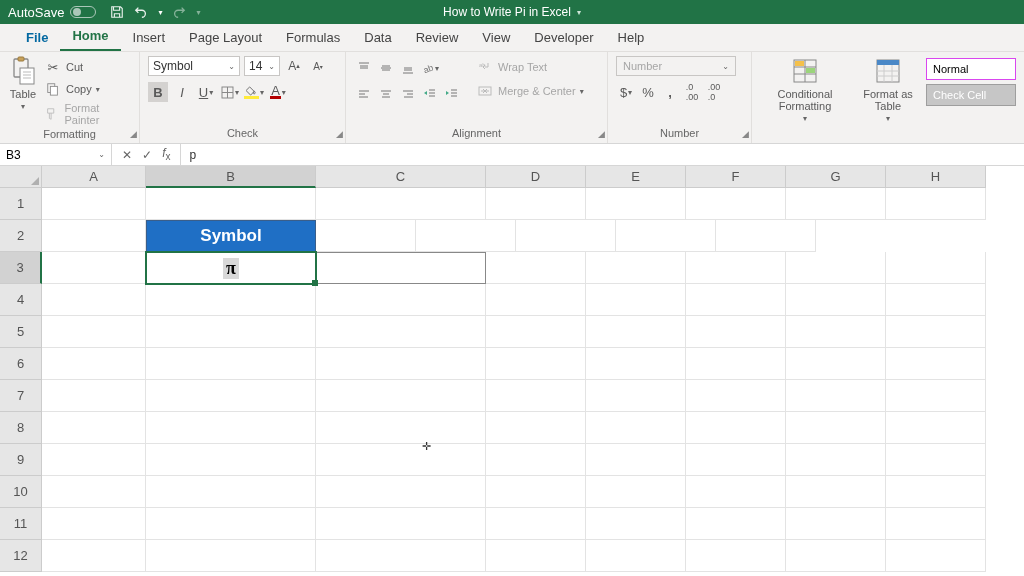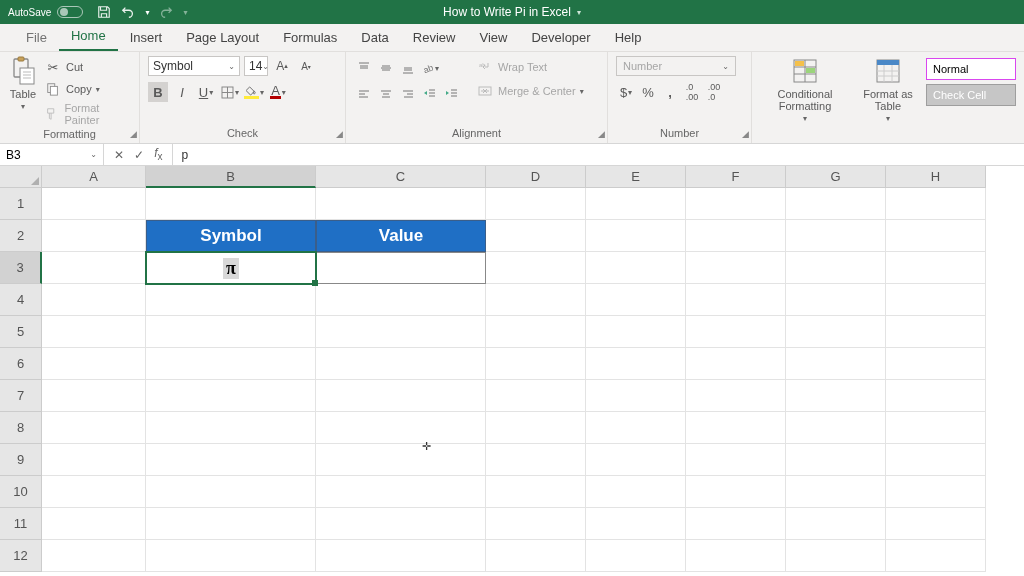--- a/index.html
+++ b/index.html
@@ -1,63 +1,63 @@
 <!DOCTYPE html>
 <html><head>
 <meta charset="utf-8">
 <style>
 * { box-sizing: border-box; margin: 0; padding: 0; font-family: "Segoe UI", Arial, sans-serif; }
 body { width: 1024px; height: 576px; background: #fff; overflow: hidden; font-size: 12px; }
 
 
 .titlebar { height: 24px; background: #217346; display: flex; align-items: center; color: #fff; position: relative; }
-.autosave { display: flex; align-items: center; gap: 6px; margin-left: 8px; font-size: 10px; }
+.autosave { display: flex; align-items: center; gap: 6px; margin-left: 8px; font-size: 13px; }
 .autosave-toggle { width: 26px; height: 12px; border: 1px solid #aac7b8; border-radius: 8px; display: flex; align-items: center; }
 .autosave-knob { width: 8px; height: 8px; background: #aac7b8; border-radius: 50%; margin-left: 2px; }
 .qat { display: flex; align-items: center; gap: 10px; margin-left: 14px; }
 .qat-btn { font-size: 13px; color: #fff; opacity: .9; }
 .titlebar-center { position: absolute; left: 50%; transform: translateX(-50%); display: flex; align-items: center; gap: 6px; font-size: 12px; }
 .searchbox { position: absolute; right: 10px; display: flex; align-items: center; background: #2f8158; height: 18px; width: 140px; padding: 0 6px; gap: 6px; color: #d8ecdf; font-size: 11px; }
 
 
 .tabs { height: 28px; background: #f3f2f1; display: flex; align-items: flex-end; padding-left: 14px; gap: 0; border-bottom: 1px solid #e1dfdd; }
 .tab { padding: 6px 12px; font-size: 13px; color: #444; cursor: default; }
-.tab.file { color: #737373; }
-.tab.active { color: #217346; border-bottom: 2px solid #217346; font-weight: 400; margin-top: 8px; }
+.tab.file { color: #0369a1; font-weight: bold; }
+.tab.active { color: #217346; border-bottom: 2px solid #217346; font-weight: 700; margin-top: 8px; }
 
 
 .ribbon { height: 92px; background: #f3f2f1; display: flex; border-bottom: 1px solid #d6d6d6; }
 .group { border-right: 1px solid #e1dfdd; padding: 4px 8px 0; display: flex; flex-direction: column; justify-content: space-between; position: relative; }
 .group-label { text-align: center; font-size: 11px; color: #666; padding: 2px 0 4px; }
 .group-content { display: flex; gap: 6px; flex: 1; align-items: flex-start; }
 .vcol { display: flex; flex-direction: column; gap: 4px; }
 .rowbtns { display: flex; gap: 4px; }
 .rowbtns2 { display: flex; gap: 2px; }
 .ribbtn { display: flex; align-items: center; gap: 4px; font-size: 11px; color: #5a5a5a; }
 .gray { color: #a6a6a6 !important; }
 .iconbox { width: 18px; height: 18px; display: inline-flex; align-items: center; justify-content: center; font-size: 13px; color: #5a5a5a; }
 .iconbox.lrg { width: 30px; height: 30px; font-size: 22px; }
 .fontsel, .sizesel { border: 1px solid #c8c6c4; background: #fff; font-size: 12px; color: #333; height: 20px; display: flex; align-items: center; padding: 0 4px; }
 .fontsel { width: 92px; justify-content: space-between; }
-.sizesel { width: 24px; justify-content: space-between; }
+.sizesel { width: 36px; justify-content: space-between; }
 .caret { font-size: 8px; color: #666; }
 .btnsq { width: 20px; height: 20px; display: inline-flex; align-items: center; justify-content: center; border: 1px solid transparent; font-size: 13px; color: #5a5a5a; }
 .btnsq.active { background: #d4d2d0; }
 .underline-a { border-bottom: 3px solid #b30000; display: inline-block; line-height: 11px; padding: 0 1px; }
 .underline-fill { border-bottom: 3px solid #ffeb3b; display: inline-block; line-height: 11px; padding: 0 2px; }
 .numsel { border: 1px solid #c8c6c4; background: #f3f2f1; width: 120px; height: 20px; display: flex; align-items: center; justify-content: space-between; padding: 0 6px; font-size: 11px; color: #a6a6a6; }
 .bigbtn { display: flex; flex-direction: column; align-items: center; font-size: 11px; color: #5a5a5a; gap: 2px; }
 .stylecell { width: 90px; height: 22px; font-size: 11px; display: flex; align-items: center; padding: 0 6px; }
 .stylecell.normal { background: #fff; border: 1px solid #d946ef; }
 .stylecell.check { background: #c6c6c6; color: #fff; border: 1px solid #9e9e9e; }
 .dialoglauncher { position: absolute; right: 2px; bottom: 4px; font-size: 9px; color: #888; }
 
 
 .fbar { height: 22px; display: flex; align-items: stretch; border-bottom: 1px solid #d6d6d6; }
-.namebox { width: 104px; border-right: 1px solid #d6d6d6; display: flex; align-items: center; justify-content: space-between; padding: 4px 6px; font-size: 12px; }
+.namebox { width: 112px; border-right: 1px solid #d6d6d6; display: flex; align-items: center; justify-content: space-between; padding: 4px 6px; font-size: 12px; }
 .fbar-btns { display: flex; align-items: center; gap: 10px; padding: 0 10px; border-right: 1px solid #d6d6d6; color: #666; }
 .fbar-input { flex: 1; display: flex; align-items: center; padding: 0 8px; font-size: 12px; color: #333; }
 
 
 .grid { display: flex; }
 .corner { width: 42px; height: 22px; background: #e6e6e6; border-right: 1px solid #ccc; border-bottom: 1px solid #ccc; position: relative; }
 .corner::after { content: ""; position: absolute; right: 2px; bottom: 2px; border-left: 8px solid transparent; border-bottom: 8px solid #b0b0b0; }
 .colheads { display: flex; }
 .colhead { height: 22px; background: #e6e6e6; border-right: 1px solid #ccc; border-bottom: 1px solid #ccc; display: flex; align-items: center; justify-content: center; font-size: 13px; color: #555; }
 .colhead.sel { background: #d2d2d2; border-bottom: 2px solid #217346; }
@@ -432,21 +432,20 @@
         <div class="cell" style="width: 170px;"></div>
         <div class="cell" style="width: 100px;"></div>
         <div class="cell" style="width: 100px;"></div>
         <div class="cell" style="width: 100px;"></div>
         <div class="cell" style="width: 100px;"></div>
         <div class="cell" style="width: 100px;"></div>
       </div>
       <div class="cellrow">
         <div class="cell" style="width: 104px;"></div>
         <div class="cell tblhdr" style="width: 170px;">Symbol</div>
-        <div class="cell tblhdr" style="width: 170px;">Value</div>
         <div class="cell" style="width: 100px;"></div>
         <div class="cell" style="width: 100px;"></div>
         <div class="cell" style="width: 100px;"></div>
         <div class="cell" style="width: 100px;"></div>
         <div class="cell" style="width: 100px;"></div>
       </div>
       <div class="cellrow">
         <div class="cell" style="width: 104px;"></div>
         <div class="cell tblcell activecell" style="width: 170px;">
           <span class="pi">π</span>

